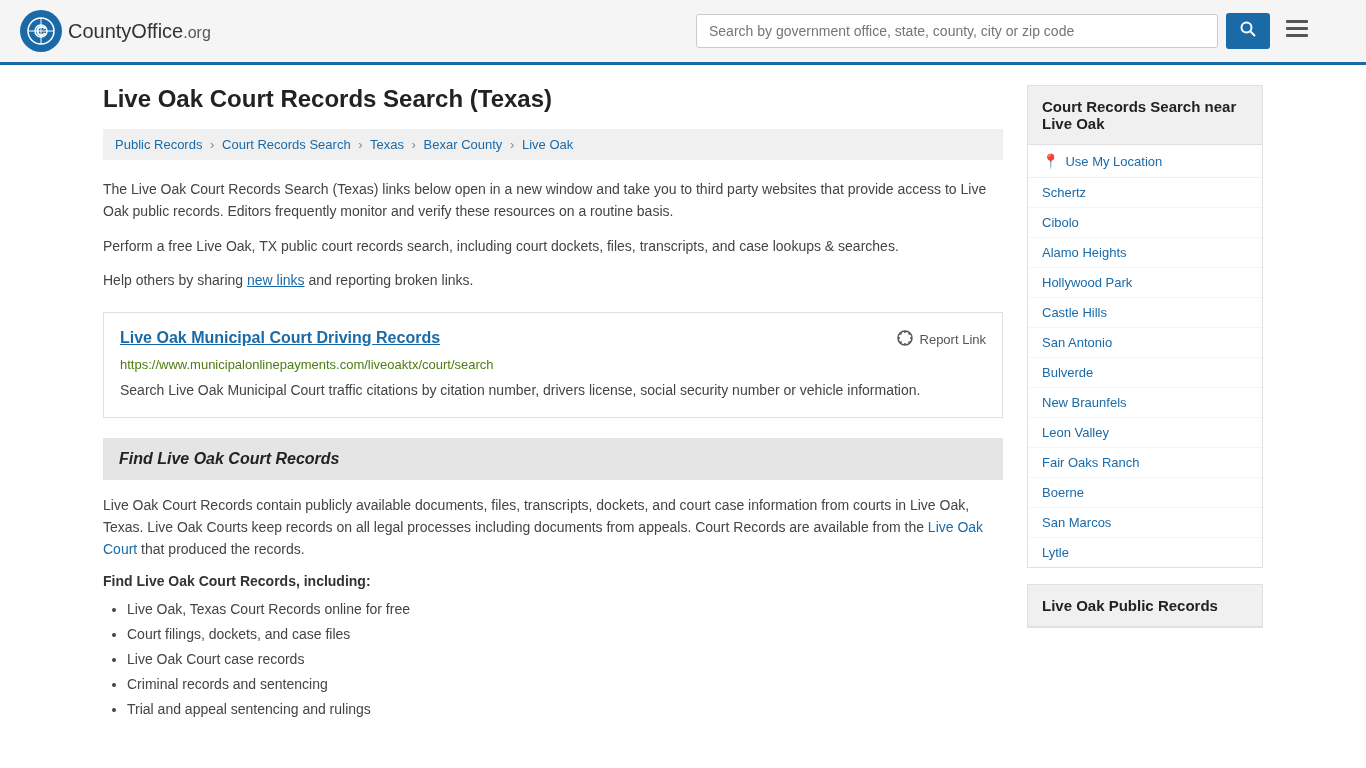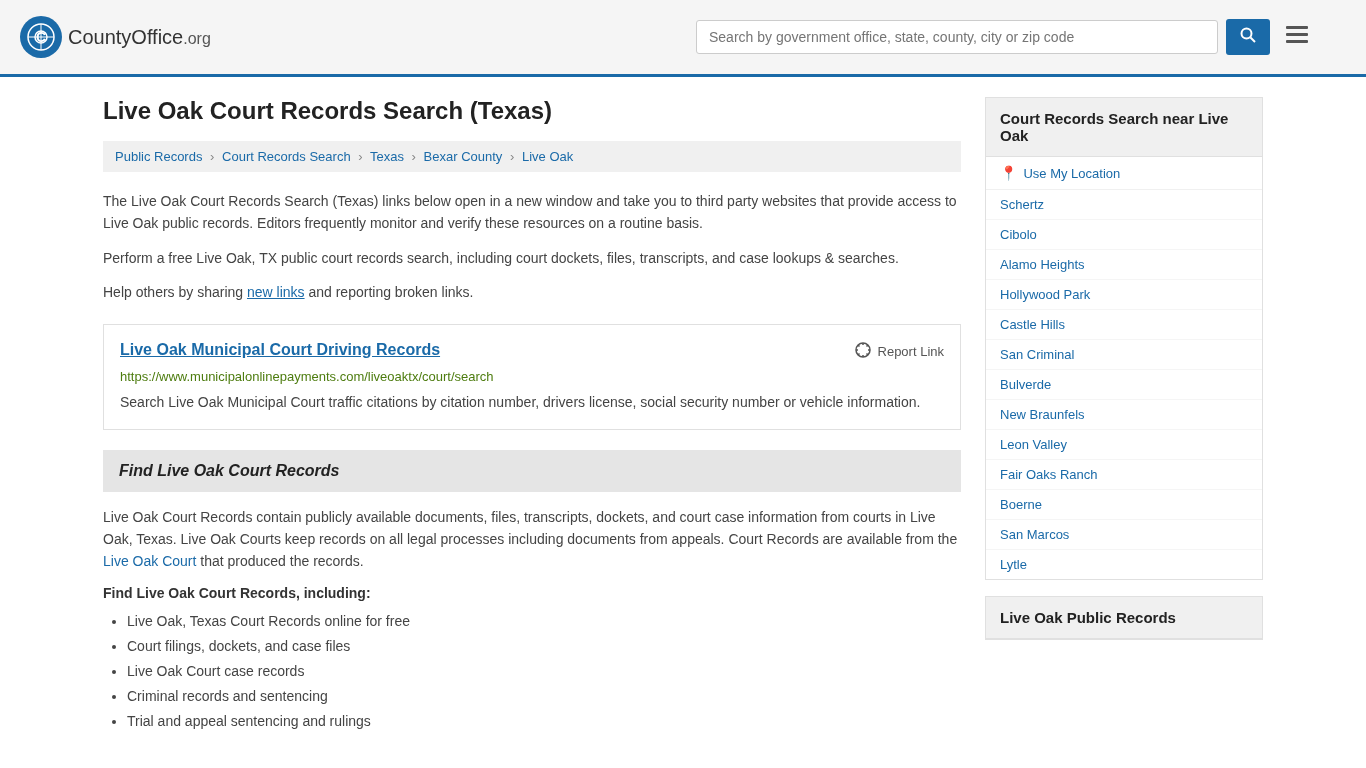--- a/index.html
+++ b/index.html
@@ -2,21 +2,21 @@
 <html><head>
   <meta charset="utf-8">
   <style>
     * { box-sizing: border-box; margin: 0; padding: 0; }
     body { font-family: Arial, sans-serif; font-size: 14px; color: #333; background: #fff; }
 
     
     .header {
       background: #f5f5f5;
       border-bottom: 3px solid #1a6aa8;
-      padding: 16px 20px;
+      padding: 10px 20px;
       display: flex;
       align-items: center;
       justify-content: space-between;
     }
     .logo-area {
       display: flex;
       align-items: center;
       gap: 6px;
     }
     .logo-circle {
@@ -79,21 +79,21 @@
       max-width: 1200px;
       margin: 0 auto;
       padding: 20px 20px;
       display: flex;
       gap: 24px;
     }
     .content {
       flex: 1;
     }
     .sidebar {
-      width: 278px;
+      width: 236px;
       flex-shrink: 0;
     }
 
     
     .page-title {
       font-size: 24px;
       font-weight: bold;
       color: #222;
       margin-bottom: 16px;
     }
@@ -350,21 +350,21 @@
       <div class="sidebar-location-item">
         <span style="color:#1a6aa8; font-size:14px;">📍</span>
         <span style="color:#1a6aa8;">Use My Location</span>
       </div>
 
       <a href="#" class="sidebar-link">Schertz</a>
       <a href="#" class="sidebar-link">Cibolo</a>
       <a href="#" class="sidebar-link">Alamo Heights</a>
       <a href="#" class="sidebar-link">Hollywood Park</a>
       <a href="#" class="sidebar-link">Castle Hills</a>
-      <a href="#" class="sidebar-link">San Criminal</a>
+      <a href="#" class="sidebar-link">San Antonio</a>
       <a href="#" class="sidebar-link">Bulverde</a>
       <a href="#" class="sidebar-link">New Braunfels</a>
       <a href="#" class="sidebar-link">Leon Valley</a>
       <a href="#" class="sidebar-link">Fair Oaks Ranch</a>
       <a href="#" class="sidebar-link">Boerne</a>
       <a href="#" class="sidebar-link">San Marcos</a>
       <a href="#" class="sidebar-link">Lytle</a>
     </div>
 
     <div class="sidebar-box">

